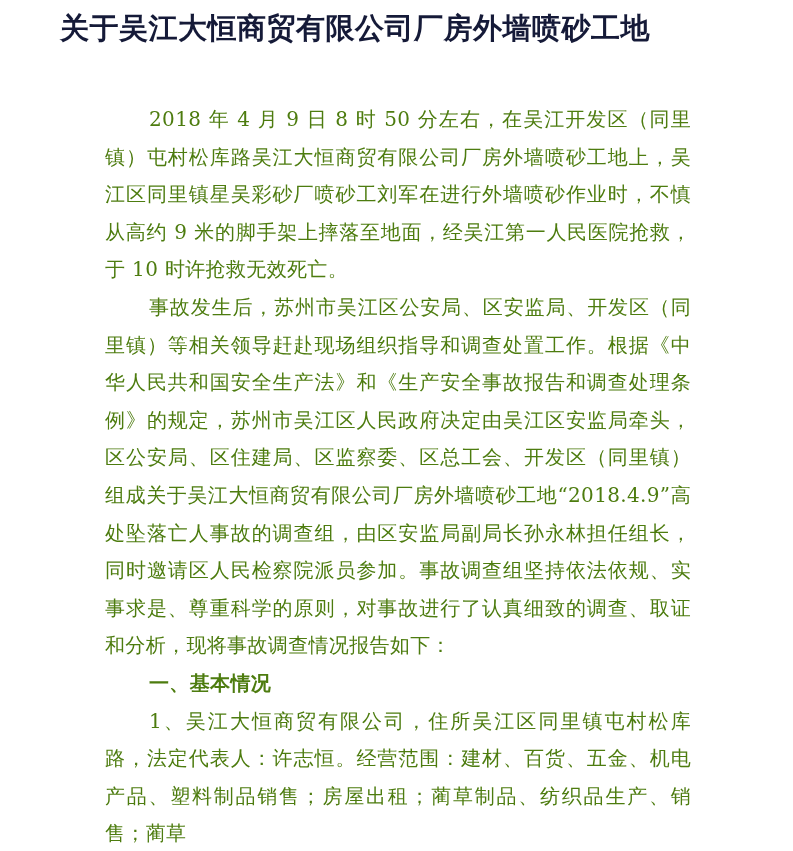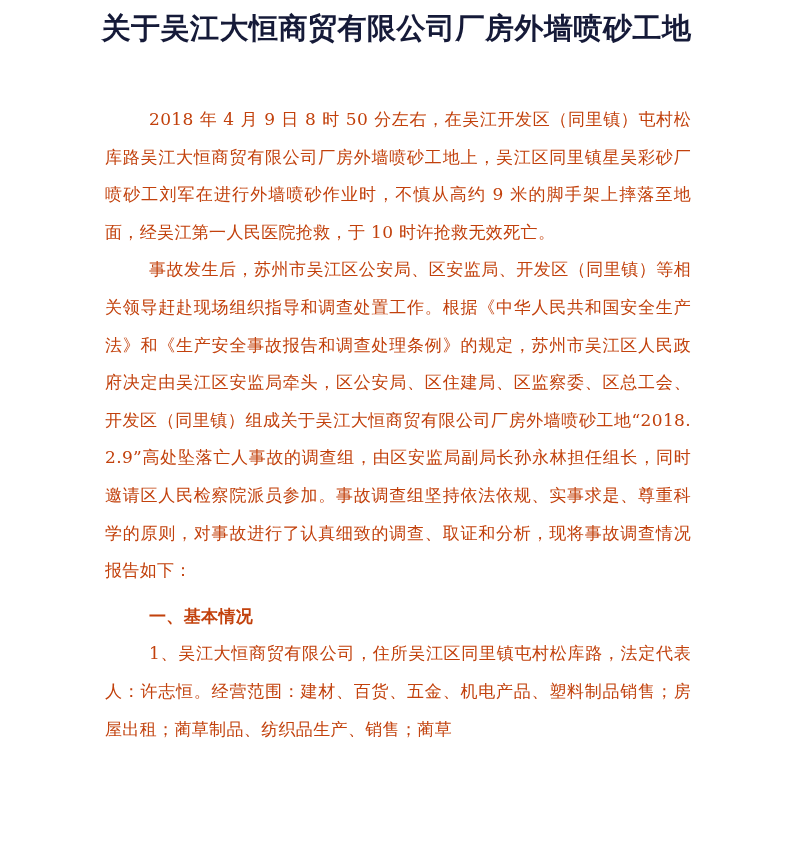--- a/index.html
+++ b/index.html
@@ -26,21 +26,21 @@
     background: #ffffff;
     overflow: hidden;
   }
 
   
   .doc-title {
     position: absolute;
     left: 60px;
     top: 8px;
     width: 673px;
-    text-align: center;
+    text-align: left;
     font-family: "DejaVu Sans", "Liberation Sans", sans-serif;
     font-weight: bold;
     font-size: 29px;
     line-height: 40px;
     color: #151a38;
     letter-spacing: 0.5px;
     white-space: nowrap;
   }
   .doc-title .title-line {
     display: block;
@@ -52,58 +52,57 @@
   
   .body-block {
     position: absolute;
     left: 105px;
     top: 101px;
     width: 586px;
   }
 
   .para {
     font-family: "DejaVu Serif", "Liberation Serif", serif;
-    font-size: 17px;
+    font-size: 20px;
     line-height: 37.6px;
-    color: #c2410c;
+    color: #4d7c0f;
     text-align: justify;
     text-justify: inter-character;
     text-align-last: left;
     margin: 0;
     letter-spacing: 0.35px;
     word-break: break-all;
   }
   .para.indent {
     text-indent: 44px;
   }
   .para.heading {
     font-weight: bold;
     text-indent: 44px;
     text-align-last: left;
-    margin-top: 8px;
   }
 
   
   .para, .doc-title {
     text-shadow: 0 0 0 rgba(0,0,0,0);
   }
 </style>
 </head>
 <body>
 
 <div class="page">
 
   <div class="doc-title">
     <span class="title-line title-line-1">关于吴江大恒商贸有限公司厂房外墙喷砂工地</span>
   </div>
 
   <div class="body-block">
     <p class="para indent">2018 年 4 月 9 日 8 时 50 分左右，在吴江开发区（同里镇）屯村松库路吴江大恒商贸有限公司厂房外墙喷砂工地上，吴江区同里镇星吴彩砂厂喷砂工刘军在进行外墙喷砂作业时，不慎从高约 9 米的脚手架上摔落至地面，经吴江第一人民医院抢救，于 10 时许抢救无效死亡。</p>
 
-    <p class="para indent">事故发生后，苏州市吴江区公安局、区安监局、开发区（同里镇）等相关领导赶赴现场组织指导和调查处置工作。根据《中华人民共和国安全生产法》和《生产安全事故报告和调查处理条例》的规定，苏州市吴江区人民政府决定由吴江区安监局牵头，区公安局、区住建局、区监察委、区总工会、开发区（同里镇）组成关于吴江大恒商贸有限公司厂房外墙喷砂工地“2018.2.9”高处坠落亡人事故的调查组，由区安监局副局长孙永林担任组长，同时邀请区人民检察院派员参加。事故调查组坚持依法依规、实事求是、尊重科学的原则，对事故进行了认真细致的调查、取证和分析，现将事故调查情况报告如下：</p>
+    <p class="para indent">事故发生后，苏州市吴江区公安局、区安监局、开发区（同里镇）等相关领导赶赴现场组织指导和调查处置工作。根据《中华人民共和国安全生产法》和《生产安全事故报告和调查处理条例》的规定，苏州市吴江区人民政府决定由吴江区安监局牵头，区公安局、区住建局、区监察委、区总工会、开发区（同里镇）组成关于吴江大恒商贸有限公司厂房外墙喷砂工地“2018.4.9”高处坠落亡人事故的调查组，由区安监局副局长孙永林担任组长，同时邀请区人民检察院派员参加。事故调查组坚持依法依规、实事求是、尊重科学的原则，对事故进行了认真细致的调查、取证和分析，现将事故调查情况报告如下：</p>
 
     <p class="para heading">一、基本情况</p>
 
 
     <p class="para indent">1、吴江大恒商贸有限公司，住所吴江区同里镇屯村松库路，法定代表人：许志恒。经营范围：建材、百货、五金、机电产品、塑料制品销售；房屋出租；蔺草制品、纺织品生产、销售；蔺草</p>
   </div>
 
 </div>
 
 </body></html>

